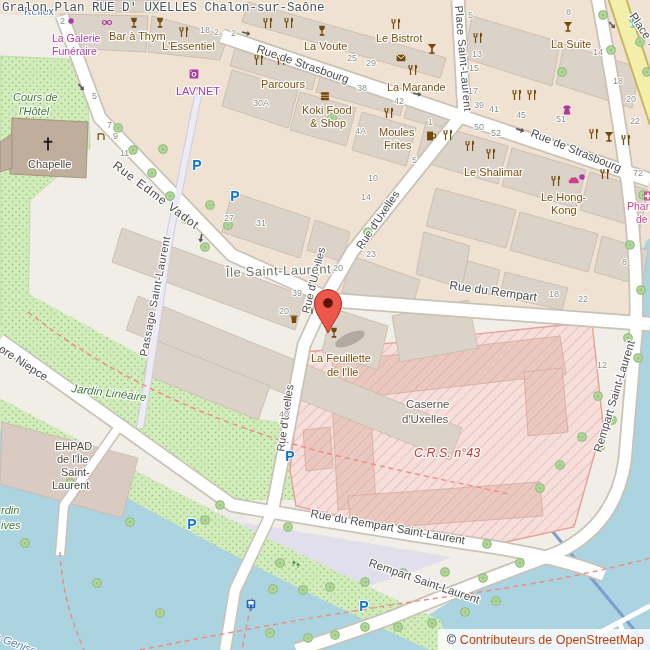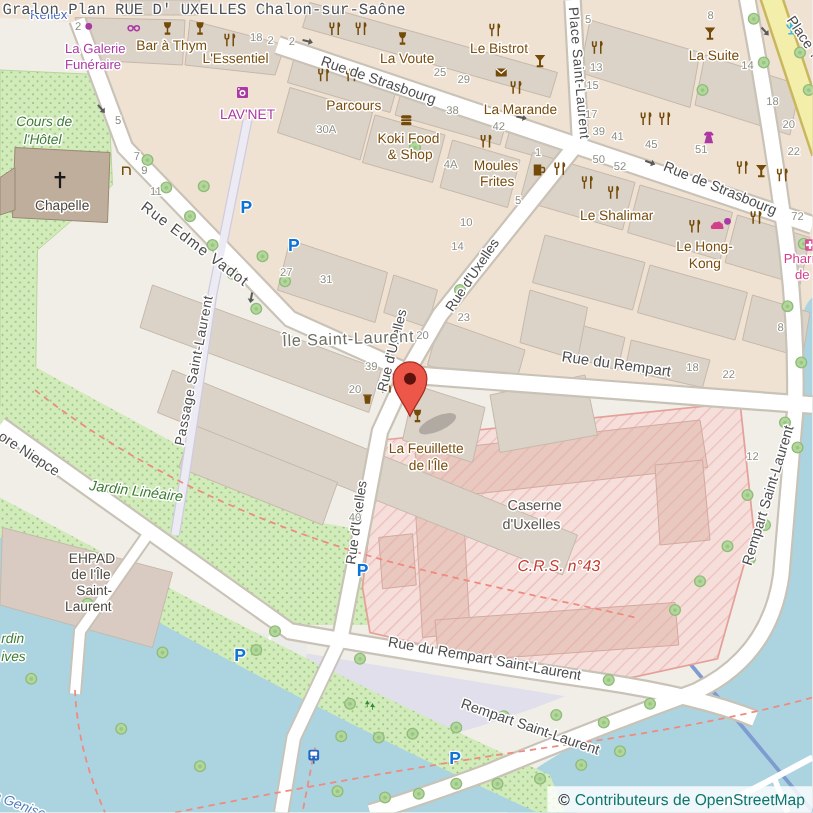--- a/index.html
+++ b/index.html
@@ -20,21 +20,21 @@
   .ca{fill:#5a554e;font-size:11px;}
   .rd{fill:#c23b32;font-style:italic;font-size:12.5px;}
   .bd{fill:#4e4940;font-size:11px;}
   .num{fill:#8e8e85;font-size:9px;stroke-width:2px;}
   .page-title{position:absolute;left:2px;top:1px;font-size:12.5px;color:#4b5156;
     text-shadow:-1px -1px 0 #fff,1px -1px 0 #fff,-1px 1px 0 #fff,1px 1px 0 #fff,0 0 3px #fff;
     white-space:nowrap;z-index:5;font-family:Liberation Mono, monospace;}
   .attribution{position:absolute;right:0;bottom:0;height:21px;display:flex;align-items:center;
     background:rgba(255,255,255,.82);padding:0 6px 0 9px;font-size:12.5px;z-index:5;}
   .attribution .c{color:#222;margin-right:4px;}
-  .attribution .lnk{color:#0f766e;}
+  .attribution .lnk{color:#c2410c;}
 </style>
 </head>
 <body>
 
 <div class="stage">
 
 <svg id="map" width="650" height="650" viewBox="0 0 650 650">
   <defs>
     <pattern id="pGreen" width="7" height="7" patternUnits="userSpaceOnUse">
       <rect width="7" height="7" fill="#d2ebbb"></rect>

